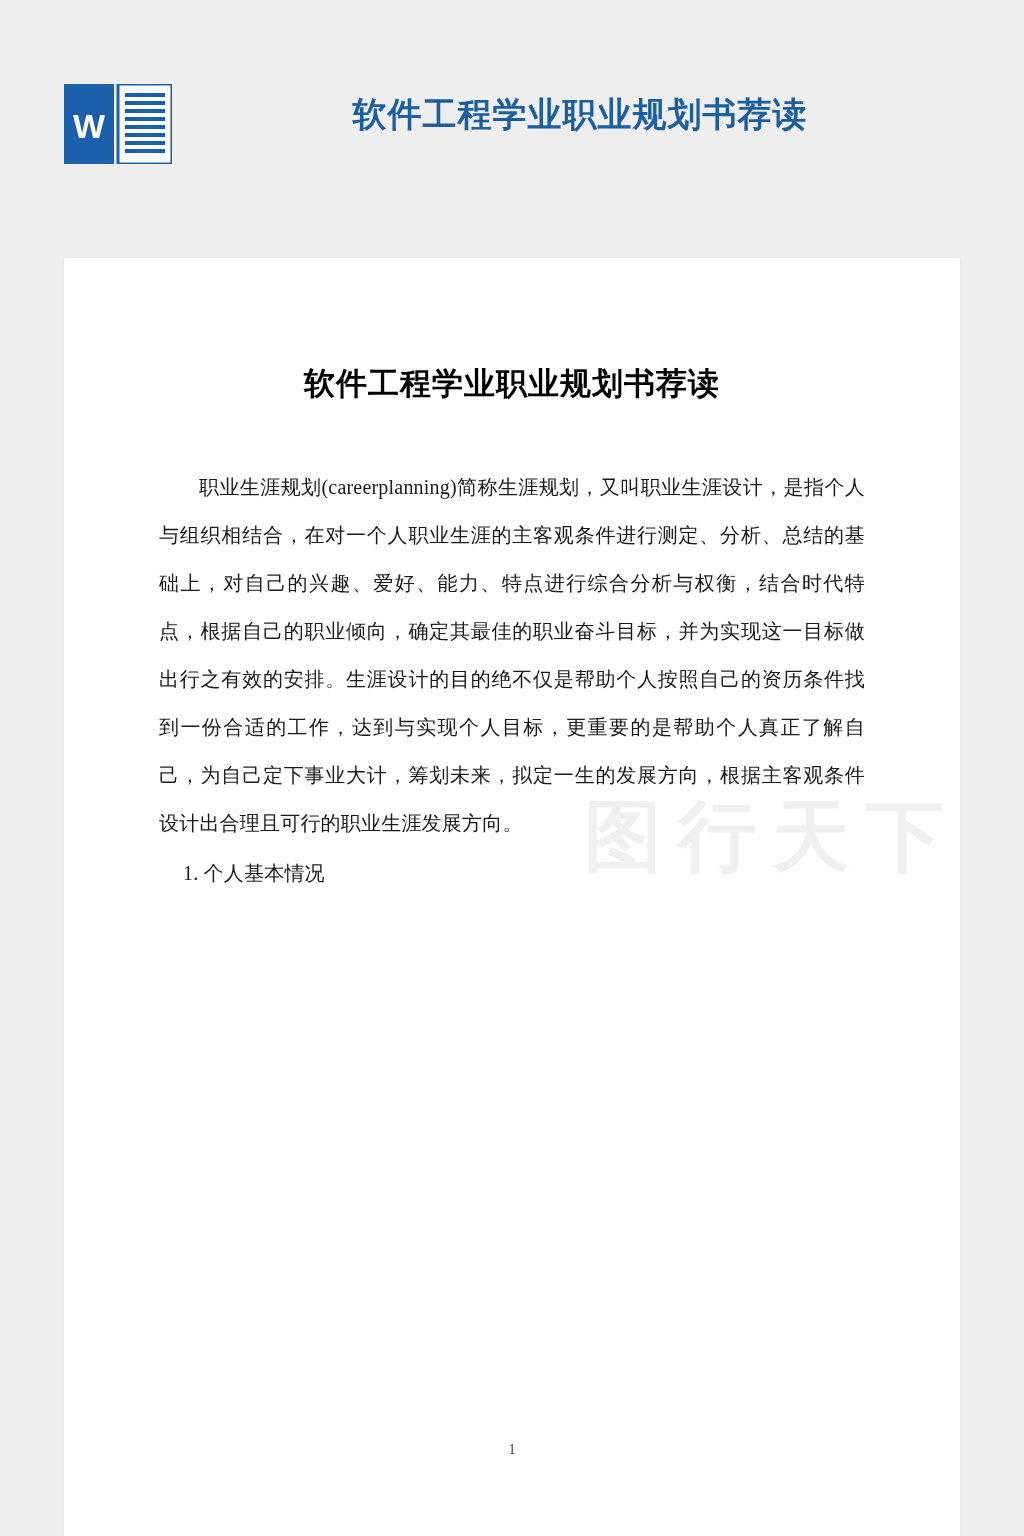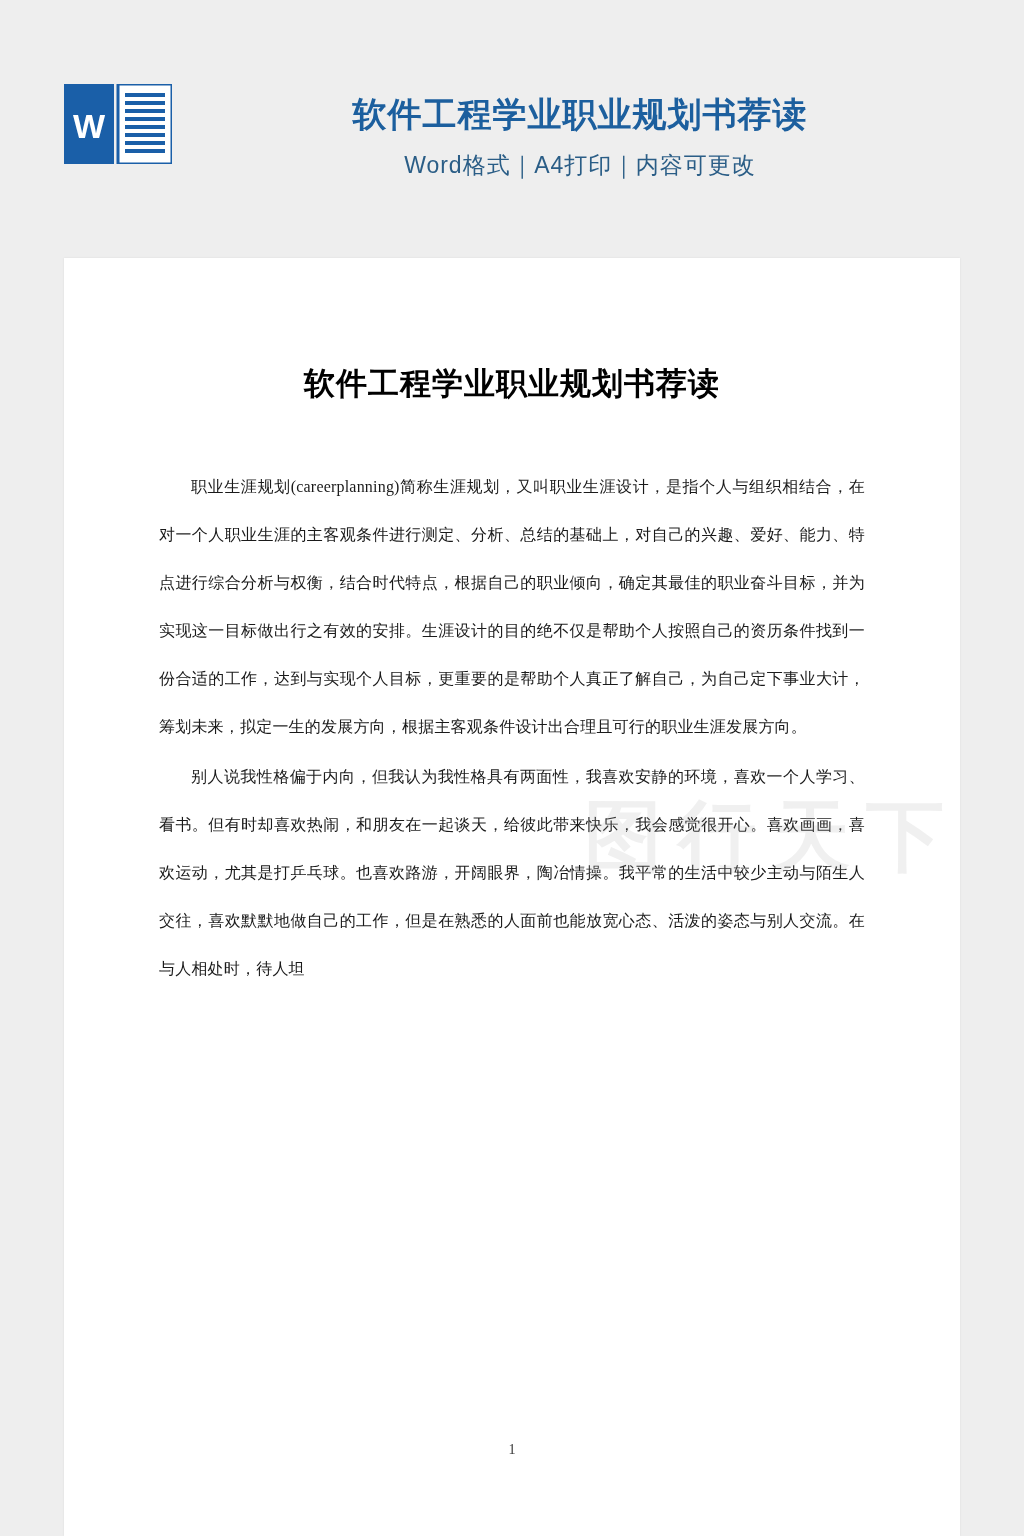--- a/index.html
+++ b/index.html
@@ -82,21 +82,21 @@
   }
 
   .body-text {
     margin: 0;
     padding: 0 95px;
     padding-top: 58px;
   }
   .para {
     margin: 0 0 2px 0;
     font-family: "Liberation Serif", serif;
-    font-size: 16px;
+    font-size: 20px;
     line-height: 48px;
     color: #1a1a1a;
     text-align: justify;
     text-indent: 2em;
     letter-spacing: 0.2px;
   }
   .para.heading { text-indent: 1.2em; }
 
   .page-number {
     position: absolute;
@@ -148,33 +148,32 @@
         <rect x="61" y="41" width="40" height="4"></rect>
         <rect x="61" y="49" width="40" height="4"></rect>
         <rect x="61" y="57" width="40" height="4"></rect>
         <rect x="61" y="65" width="40" height="4"></rect>
       </g>
     </svg>
   </div>
 
   <div class="banner-text">
     <div class="banner-title">软件工程学业职业规划书荐读</div>
-    <div class="banner-sub">Word格式｜A4打印｜内容可更改</div>
   </div>
 
 </div>
 
 <div class="page">
 
   <div class="watermark">
     <span>图行天下</span>
   </div>
 
   <h1 class="doc-title">软件工程学业职业规划书荐读</h1>
 
   <div class="body-text">
     <p class="para">职业生涯规划(careerplanning)简称生涯规划，又叫职业生涯设计，是指个人与组织相结合，在对一个人职业生涯的主客观条件进行测定、分析、总结的基础上，对自己的兴趣、爱好、能力、特点进行综合分析与权衡，结合时代特点，根据自己的职业倾向，确定其最佳的职业奋斗目标，并为实现这一目标做出行之有效的安排。生涯设计的目的绝不仅是帮助个人按照自己的资历条件找到一份合适的工作，达到与实现个人目标，更重要的是帮助个人真正了解自己，为自己定下事业大计，筹划未来，拟定一生的发展方向，根据主客观条件设计出合理且可行的职业生涯发展方向。</p>
-    <p class="para">别人说我性格偏于内向，但我认为我性格具有两面性，我喜欢安静的环境，喜欢一个人学习、看书。但有时却喜欢热闹，和朋友在一起谈天，给彼此带来快乐，我会感觉很开心。喜欢画画，喜欢运动，尤其是打乒乓球。也喜欢路游，开阔眼界，陶冶情操。我平常的生活中较少主动与陌生人交往，喜欢默默地做自己的工作，但是在熟悉的人面前也能放宽心态、活泼的姿态与别人交流。在与人相处时，待人坦</p>
+    <p class="para heading">1. 个人基本情况</p>
   </div>
 
   <div class="page-number">1</div>
 
 </div>
 
 </body></html>

